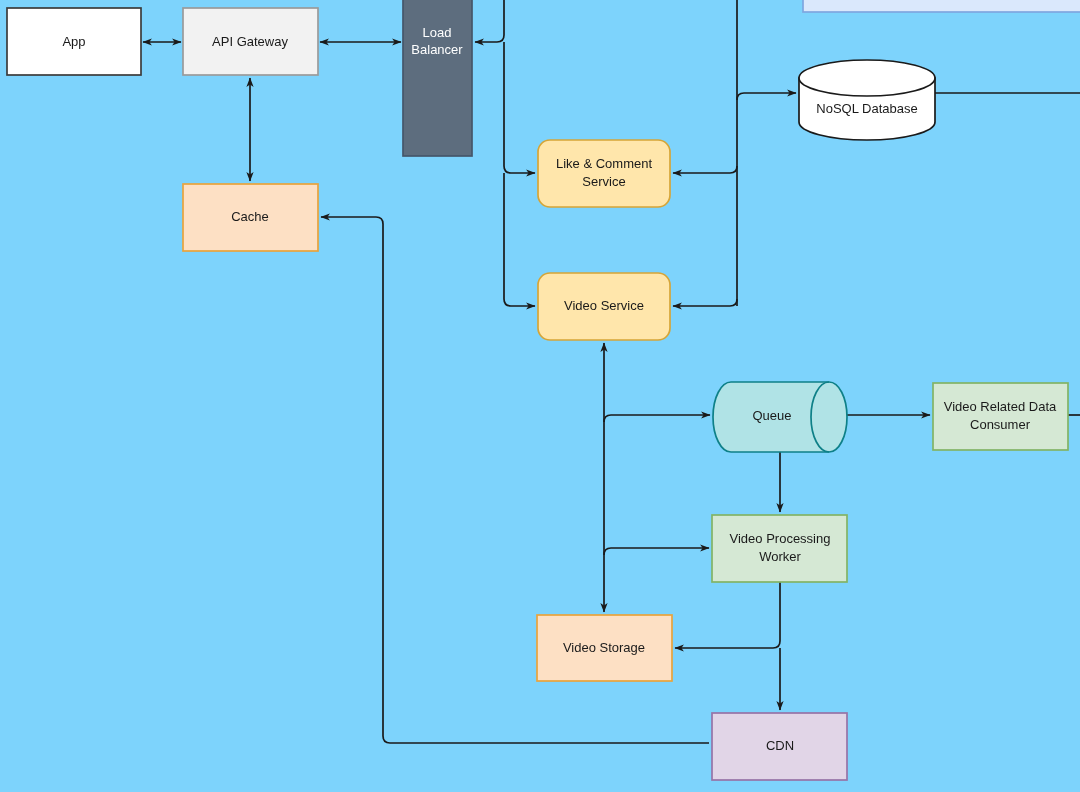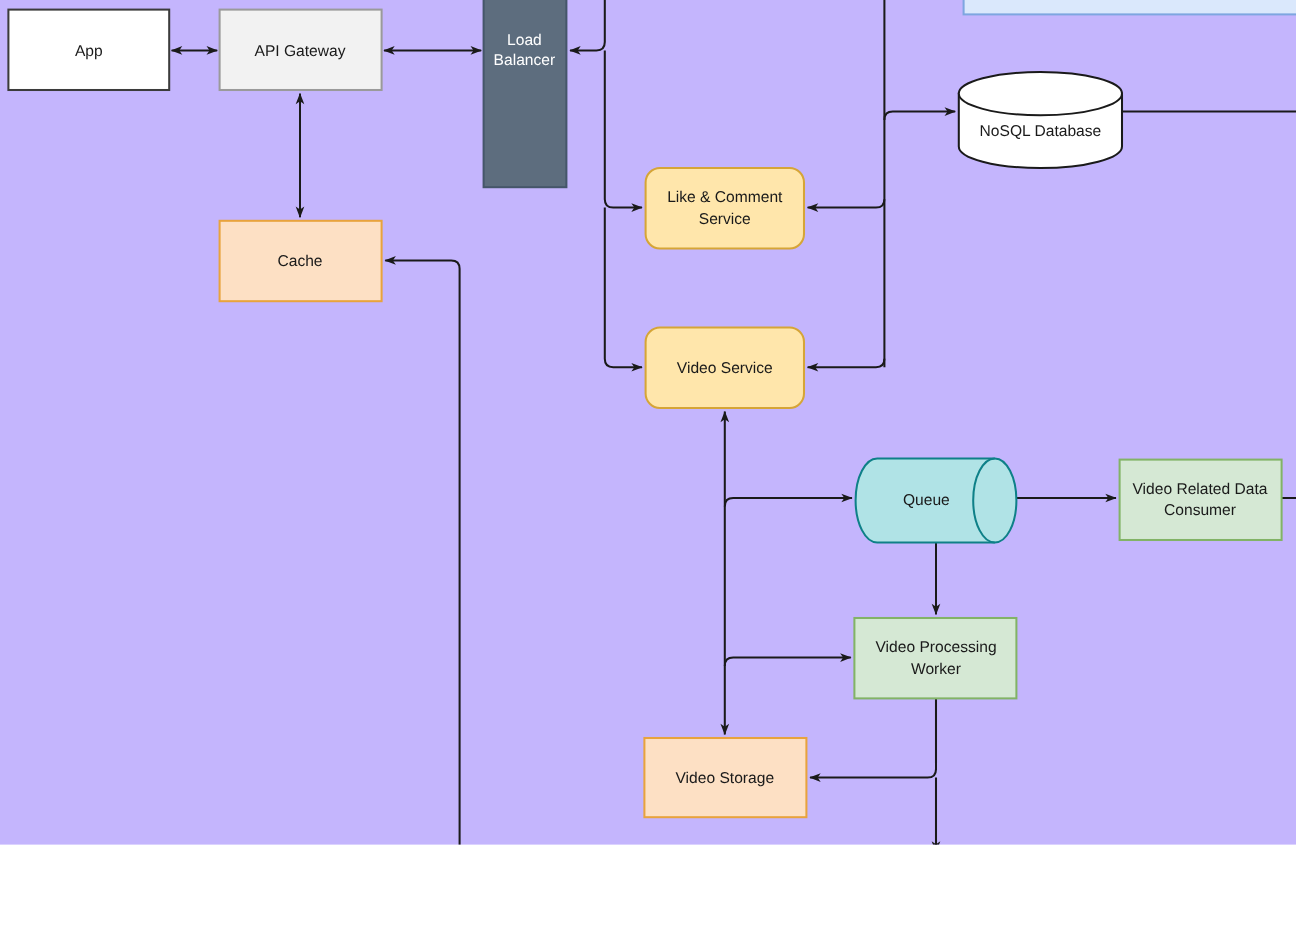--- a/index.html
+++ b/index.html
@@ -3,22 +3,22 @@
 <meta charset="utf-8">
 <style>
   html, body {
     margin: 0;
     padding: 0;
     background: #ffffff;
   }
   #canvas {
     position: relative;
     width: 1080px;
-    height: 704px;
-    background: #c4b5fd;
+    height: 792px;
+    background: #7dd3fc;
     overflow: hidden;
     font-family: "Liberation Sans", sans-serif;
   }
   svg.diagram {
     position: absolute;
     left: 0;
     top: 0;
     width: 1080px;
     height: 792px;
   }

